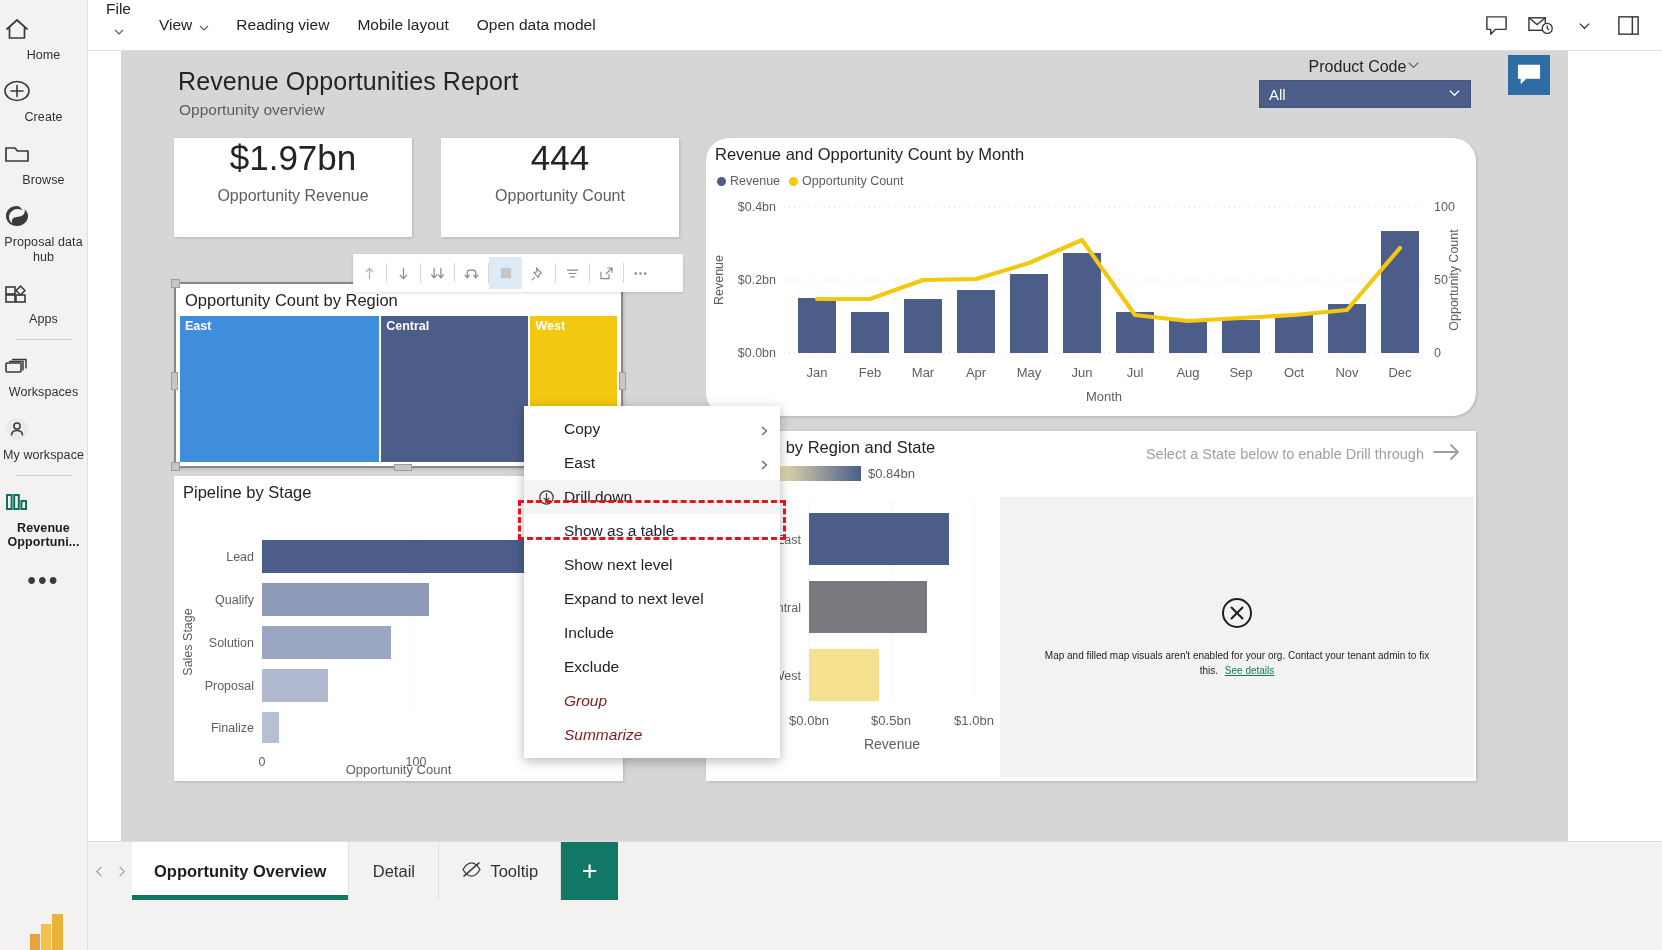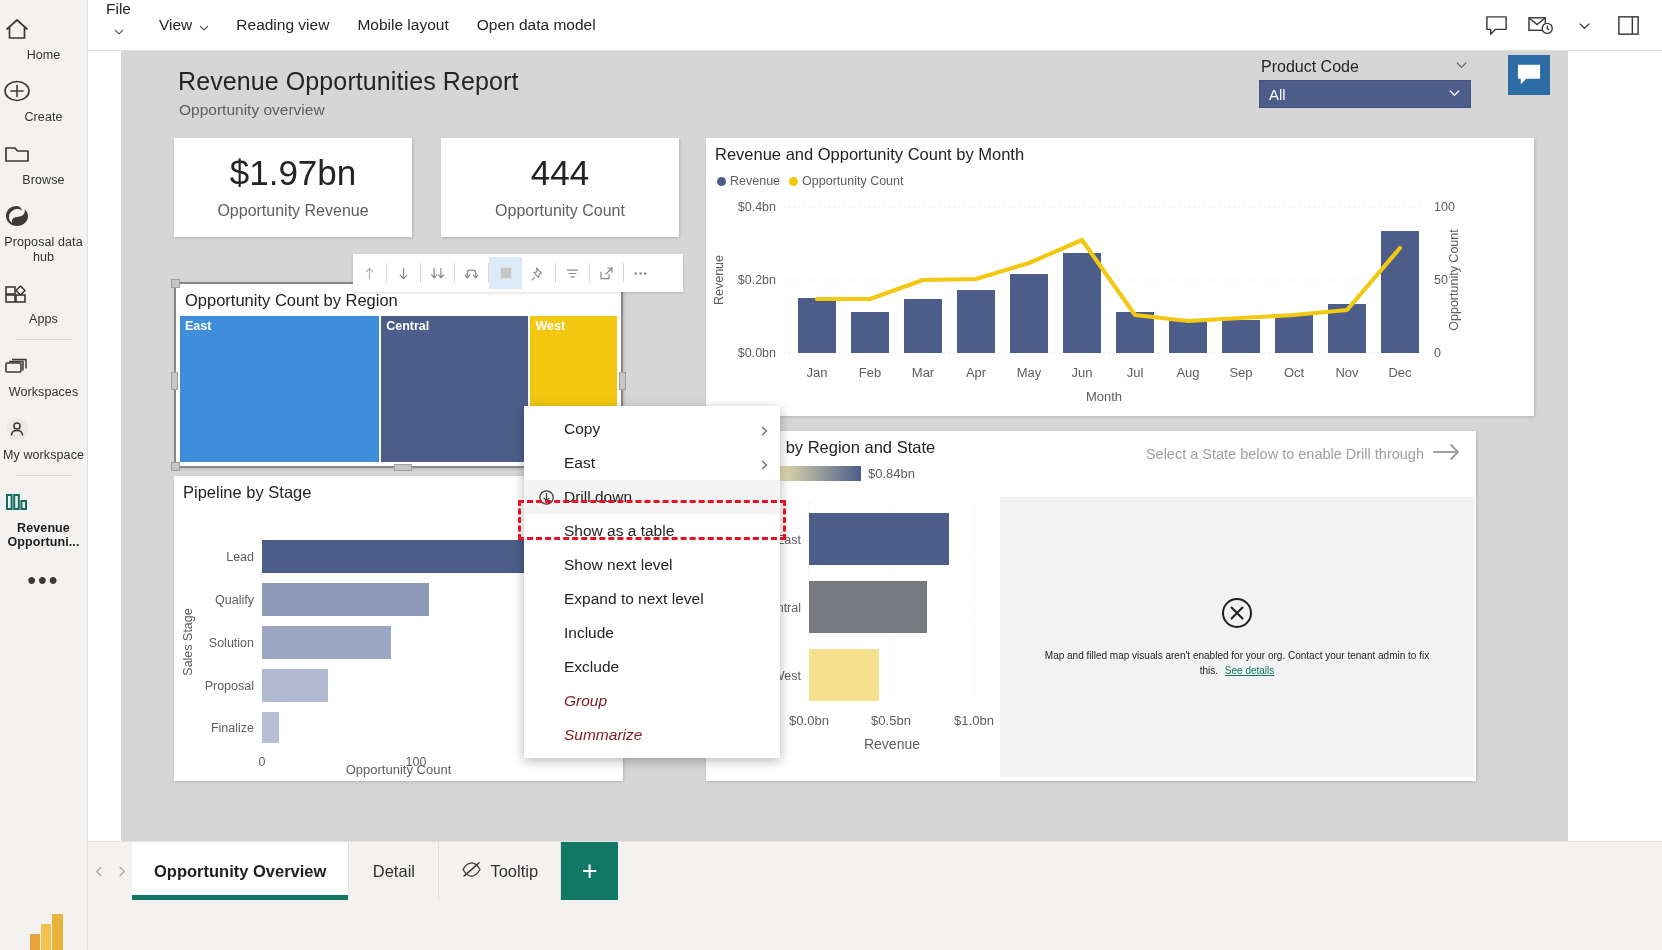--- a/index.html
+++ b/index.html
@@ -65,38 +65,38 @@
   .scroll-right {
     position:absolute; right: 0px; top: 0; width: 94px; height: 790px; background:#ffffff;
   }
 
   
   #rpt-title { position:absolute; left: 57px; top: 16px; font-size: 25px; color: #252423; letter-spacing:.1px;}
   #rpt-sub { position:absolute; left: 58px; top: 50px; font-size: 15.5px; color: #605e5c; }
 
   
   #slicer { position:absolute; left: 1138px; top: 6px; width: 212px; }
-  #slicer-head { display:flex; align-items:center; justify-content:space-between;
+  #slicer-head { display:flex; align-items:center; justify-content:center;
      font-size: 16px; color:#252423; padding: 0 2px 4px 2px;}
   #slicer-box { background:#4c5d8a; color:#ffffff; height: 28px; display:flex;
      align-items:center; justify-content:space-between; padding: 0 8px 0 9px;
      font-size: 15px; border:1px solid #44547d; cursor:pointer;}
 
   
   #float-chat { position:absolute; right: 18px; top: 4px; width: 42px; height: 40px;
      background:#2e6da4; display:flex; align-items:center; justify-content:center; cursor:pointer;}
 
   
   .vis { position:absolute; background:#ffffff; box-shadow: 1px 1px 3px rgba(0,0,0,.16); }
   .vis-title { font-size: 16.5px; color:#252423; padding: 7px 0 0 9px; }
 
   
   #card1 { left: 53px; top: 87px; width: 238px; height: 99px; }
   #card2 { left: 320px; top: 87px; width: 238px; height: 99px; }
-  .card-val { font-size: 35px; color:#252423; text-align:center; margin-top:15px; font-weight: 300;}
+  .card-val { font-size: 35px; color:#252423; text-align:center; font-weight: 300;}
   .card-lbl { font-size: 16px; color:#605e5c; text-align:center; margin-top: 9px;}
 
   
   #vheader { position:absolute; left: 232px; top: 203px; width: 330px; height: 38px;
      background:#ffffff; display:flex; align-items:center; z-index: 40;
      box-shadow: 0 1px 3px rgba(0,0,0,.14);}
   .vh-btn { width: 33px; height: 32px; display:flex; align-items:center; justify-content:center; cursor:pointer;}
   .vh-sep { width:1px; height: 20px; background:#d8d8d8;}
   .vh-btn.on { background:#ddebf7; }
 
@@ -104,21 +104,21 @@
   #treemap { left: 53px; top: 231px; width: 449px; height: 186px; border:2px solid #8a8886; }
   .tm-wrap { position:absolute; left: 4px; top: 32px; right: 4px; bottom: 4px; display:flex; gap:2px;}
   .tm-cell { position:relative; }
   .tm-lbl { position:absolute; left: 5px; top: 3px; font-size: 12.5px; color:#ffffff; font-weight: bold;}
   .handle { position:absolute; background:#c8c6c4; border:1px solid #a19f9d;}
 
   
   #pipeline { left: 53px; top: 425px; width: 449px; height: 305px; }
 
   
-  #combo { left: 585px; top: 87px; width: 828px; height: 278px; }
+  #combo { left: 585px; top: 87px; width: 770px; height: 278px; border-radius: 23px; }
 
   
   #revregion { left: 585px; top: 380px; width: 770px; height: 350px; }
   .axis-title { font-size: 12.5px; fill:#605e5c;}
 
   
   #ctxmenu {
     position:absolute; left: 403px; top: 355px; width: 256px;
     background:#ffffff; box-shadow: 0 3px 11px rgba(0,0,0,.28); z-index: 200;
     padding: 6px 0 6px 0;

